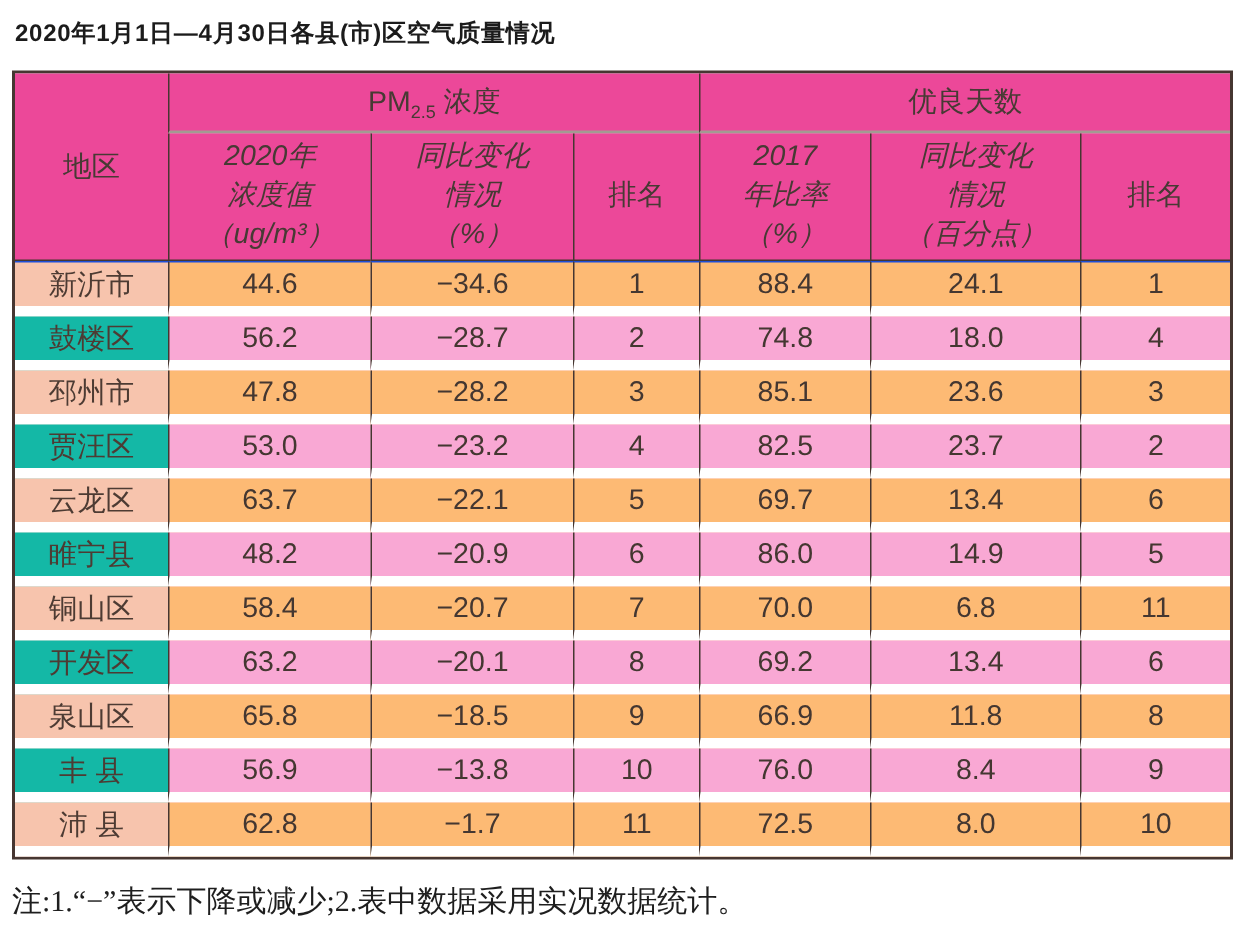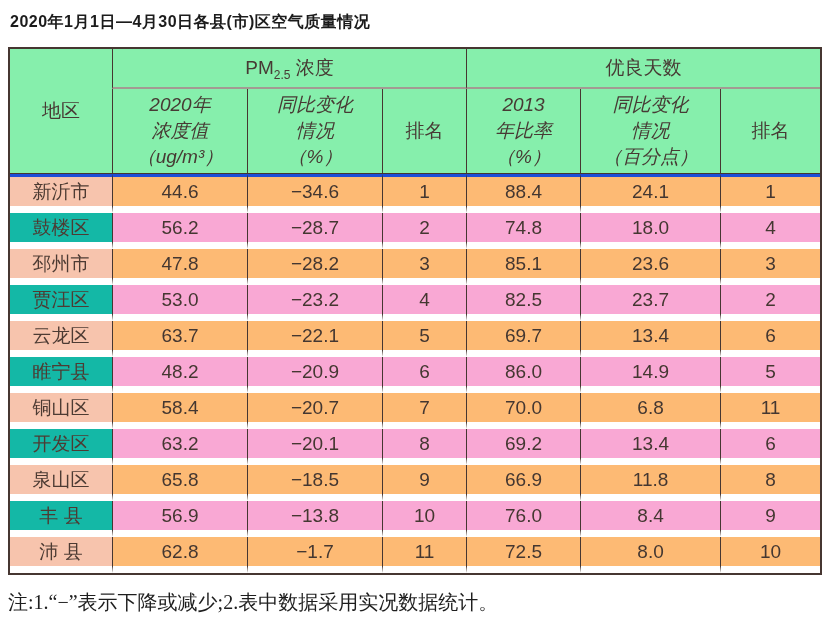--- a/index.html
+++ b/index.html
@@ -23,34 +23,34 @@
   }
   th,td{
     padding:0;margin:0;
     text-align:center;vertical-align:middle;
     font-weight:normal;
   }
   
   th.vline, td.vline{ border-left:1px solid #463631; }
   
   thead th{
-    background:#86efac;color:#473a34;font-size:19px;
+    background:#ec4899;color:#473a34;font-size:19px;
   }
   th.group{ height:38px; border-bottom:2px solid #a39a92; }
   th.subhead{ height:84px; line-height:26px; border-bottom:1px solid #463631; }
   th.region-head{ border-bottom:1px solid #463631; }
   th .line{ display:block;font-style:italic; }
   sub{ font-size:12px; }
   
   tbody td{
     height:29px;
     font-size:19px;color:#443731;
     border-bottom:7px solid #ffffff;
   }
-  tbody tr:first-child td{ border-top:3px solid #1d4ed8;margin-top:29px; }
+  tbody tr:first-child td{ border-top:1px solid #1d4ed8;margin-top:29px; }
   tr.odd td{ background:#fdba74; }
   tr.odd td.region{ background:#f7c4ad; }
   tr.even td{ background:#f9a8d4; }
   tr.even td.region{ background:#14b8a6; }
   td.region{ color:#4d3b33; }
   .note{
     margin:14px 0 0 8px;
     font-family:"Liberation Serif", serif;
     font-size:20px;color:#1e1e1e;
   }
@@ -84,21 +84,21 @@
         <span class="line">浓度值</span>
         <span class="line">（ug/m³）</span>
       </th>
       <th class="subhead vline">
         <span class="line">同比变化</span>
         <span class="line">情况</span>
         <span class="line">（%）</span>
       </th>
       <th class="subhead vline">排名</th>
       <th class="subhead vline">
-        <span class="line">2013</span>
+        <span class="line">2017</span>
         <span class="line">年比率</span>
         <span class="line">（%）</span>
       </th>
       <th class="subhead vline">
         <span class="line">同比变化</span>
         <span class="line">情况</span>
         <span class="line">（百分点）</span>
       </th>
       <th class="subhead vline">排名</th>
     </tr>

